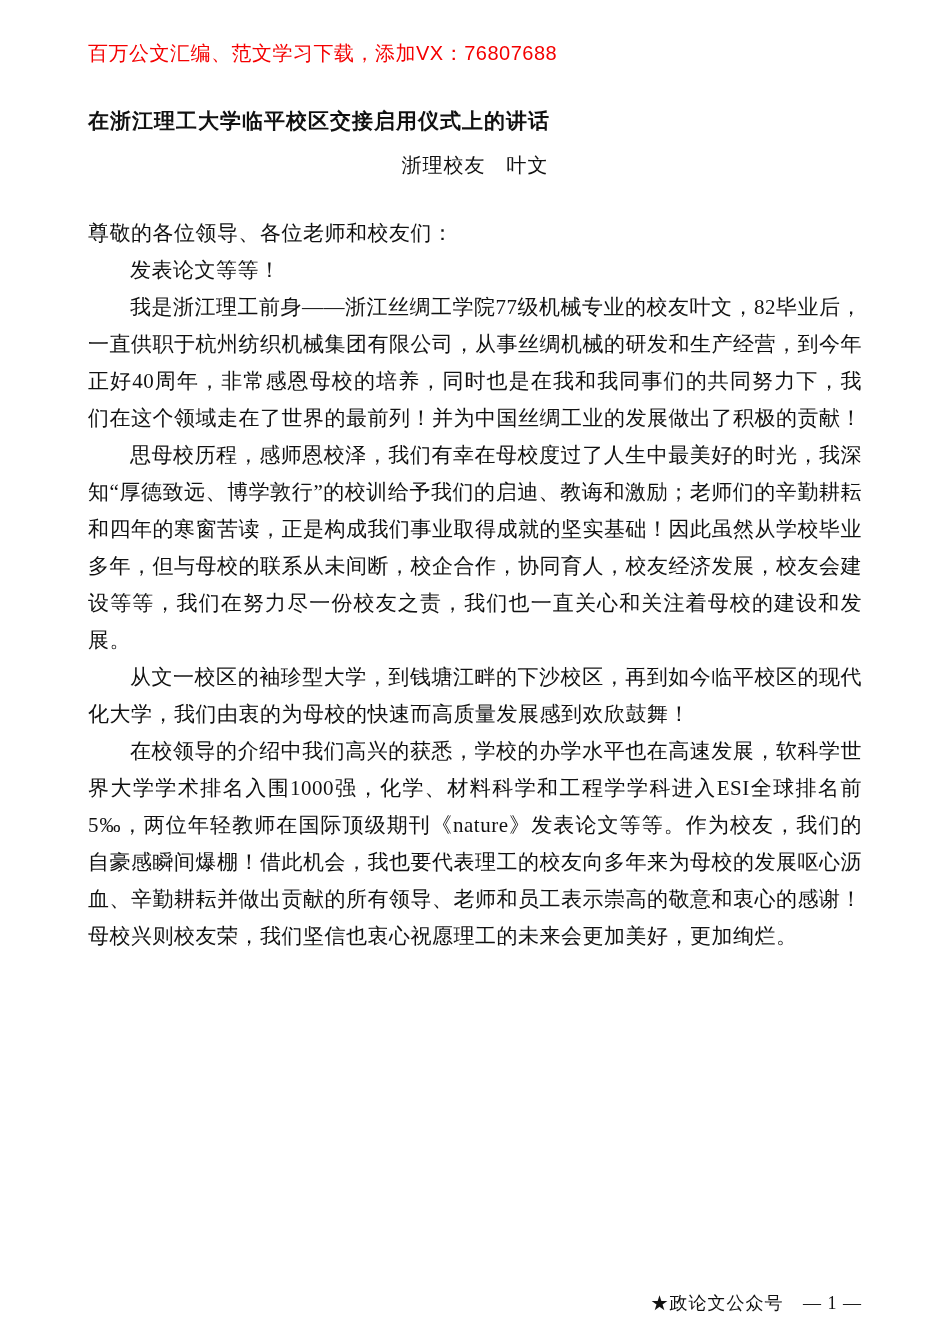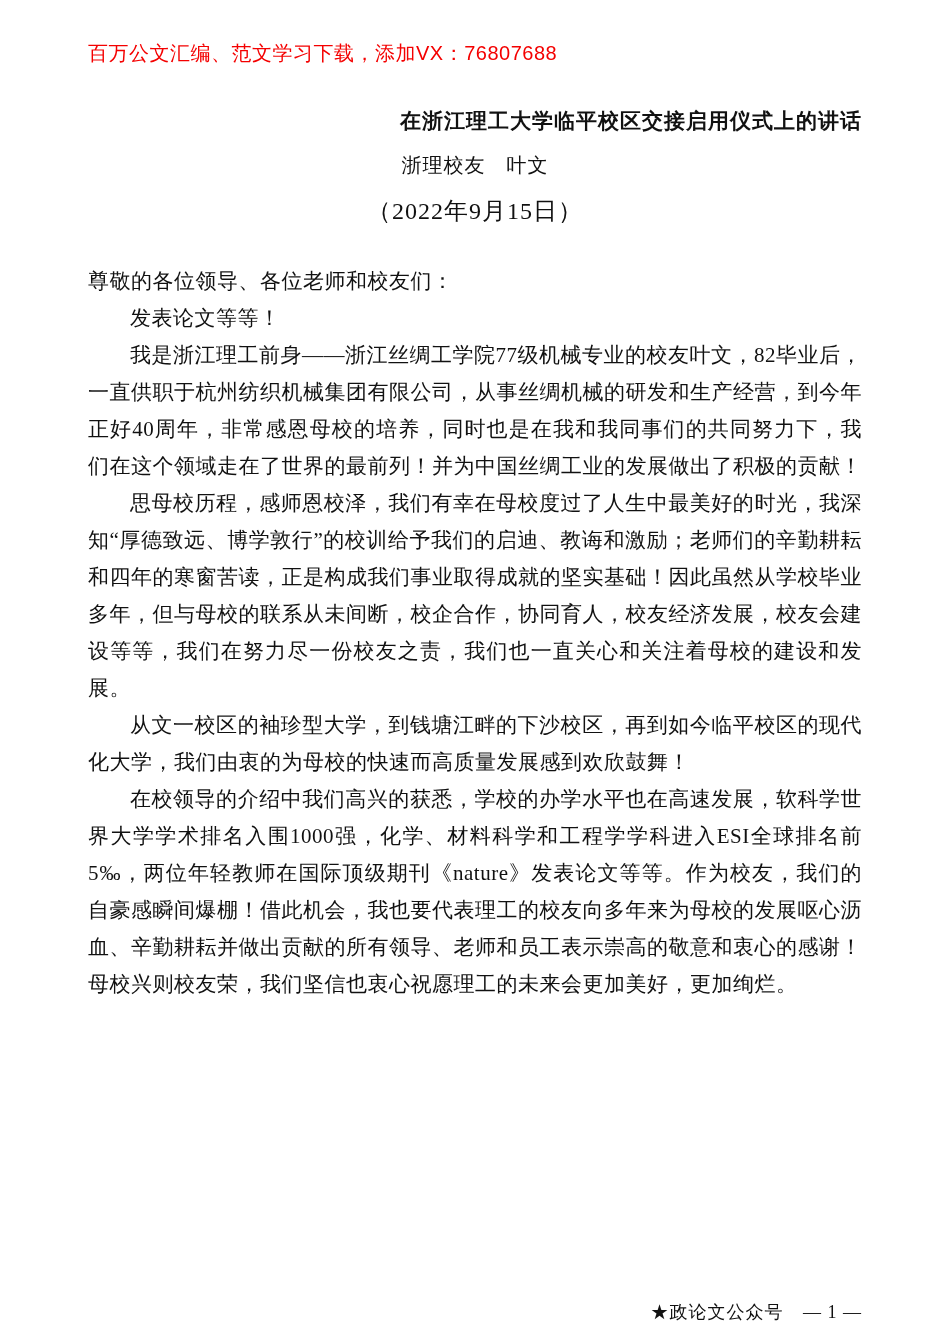--- a/index.html
+++ b/index.html
@@ -17,21 +17,21 @@
     overflow: hidden;
   }
   .notice {
     text-align: left;
     font-size: 20px;
     letter-spacing: 0.5px;
     font-family: "Liberation Sans", "DejaVu Sans", sans-serif;
     margin-top: 6px;
   }
   .title {
-    text-align: right;
+    text-align: left;
     font-size: 21px;
     font-weight: bold;
     margin-top: 40px;
     letter-spacing: 1px;
   }
   .author {
     text-align: center;
     font-size: 20px;
     margin-top: 17px;
     letter-spacing: 1px;
@@ -46,41 +46,40 @@
     margin-top: 36px;
     font-size: 21px;
     line-height: 37px;
     text-align: justify;
     letter-spacing: 0.5px;
   }
   .doc-body p { text-indent: 0; font-family: Liberation Serif, serif; }
   .doc-body p.indent { text-indent: 2em; }
   .footer {
     position: absolute;
-    bottom: 20px;
+    bottom: 29px;
     right: 88px;
     font-size: 18px;
     color: #111111;
     letter-spacing: 1px;
   }
   .footer .page-num {
     margin-left: 14px;
   }
 </style>
 </head>
 <body>
 
 <div class="page">
   <div class="notice" style="color: rgb(244, 0, 0);">百万公文汇编、范文学习下载，添加VX：76807688</div>
 
   <h1 class="title">在浙江理工大学临平校区交接启用仪式上的讲话</h1>
 
   <div class="author">浙理校友　叶文</div>
 
-  <div class="date">（2022年9月15日）</div>
 
   <div class="doc-body">
       <p>尊敬的各位领导、各位老师和校友们：</p>
       <p class="indent">发表论文等等！</p>
       <p class="indent">我是浙江理工前身——浙江丝绸工学院77级机械专业的校友叶文，82毕业后，一直供职于杭州纺织机械集团有限公司，从事丝绸机械的研发和生产经营，到今年正好40周年，非常感恩母校的培养，同时也是在我和我同事们的共同努力下，我们在这个领域走在了世界的最前列！并为中国丝绸工业的发展做出了积极的贡献！</p>
       <p class="indent">思母校历程，感师恩校泽，我们有幸在母校度过了人生中最美好的时光，我深知“厚德致远、博学敦行”的校训给予我们的启迪、教诲和激励；老师们的辛勤耕耘和四年的寒窗苦读，正是构成我们事业取得成就的坚实基础！因此虽然从学校毕业多年，但与母校的联系从未间断，校企合作，协同育人，校友经济发展，校友会建设等等，我们在努力尽一份校友之责，我们也一直关心和关注着母校的建设和发展。</p>
       <p class="indent">从文一校区的袖珍型大学，到钱塘江畔的下沙校区，再到如今临平校区的现代化大学，我们由衷的为母校的快速而高质量发展感到欢欣鼓舞！</p>
       <p class="indent">在校领导的介绍中我们高兴的获悉，学校的办学水平也在高速发展，软科学世界大学学术排名入围1000强，化学、材料科学和工程学学科进入ESI全球排名前5‰，两位年轻教师在国际顶级期刊《nature》发表论文等等。作为校友，我们的自豪感瞬间爆棚！借此机会，我也要代表理工的校友向多年来为母校的发展呕心沥血、辛勤耕耘并做出贡献的所有领导、老师和员工表示崇高的敬意和衷心的感谢！母校兴则校友荣，我们坚信也衷心祝愿理工的未来会更加美好，更加绚烂。</p>
     </div>
 

